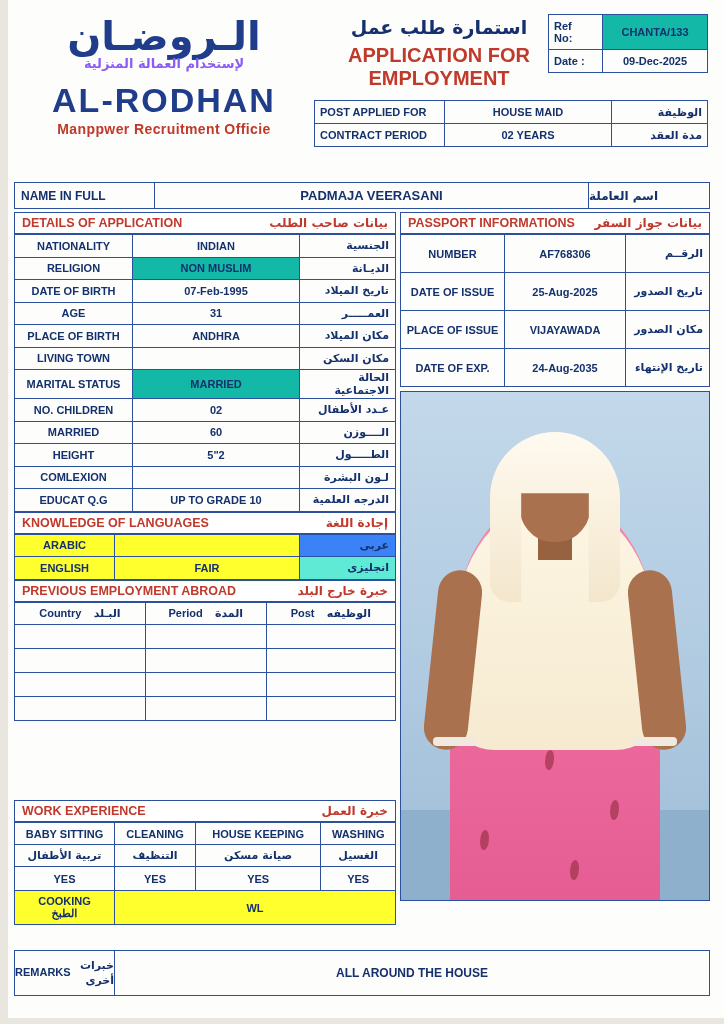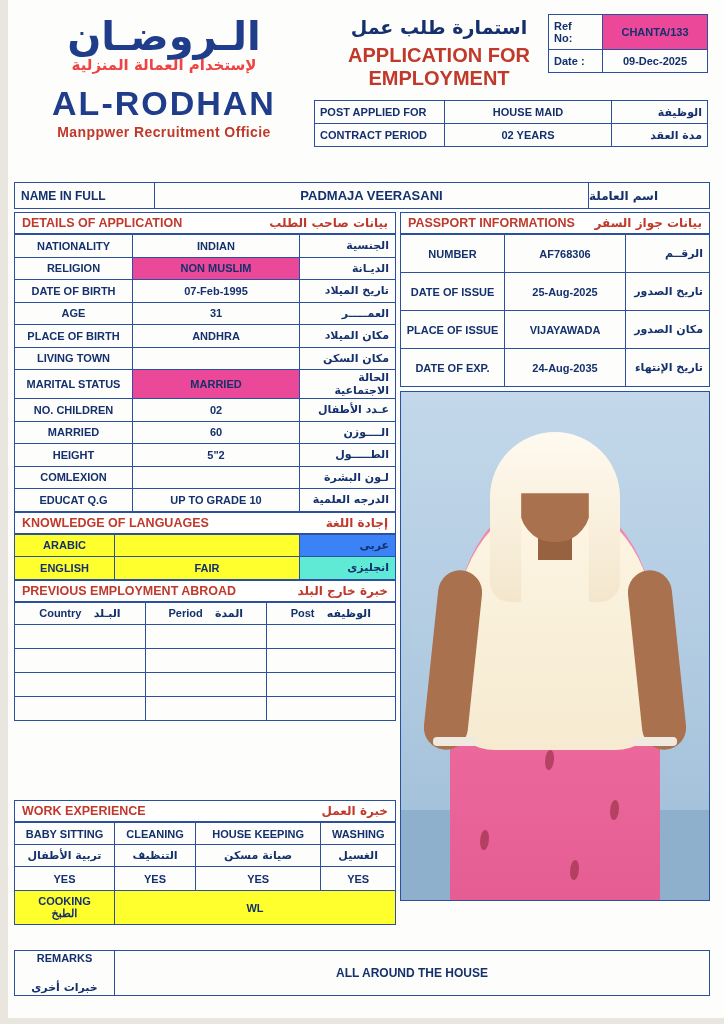--- a/index.html
+++ b/index.html
@@ -36,23 +36,23 @@
     font-family: "DejaVu Sans", sans-serif;
     font-size: 40px;
     font-weight: bold;
     color: #1f3d8a;
     letter-spacing: 1px;
     line-height: 1.1;
     direction: rtl;
   }
   .arabic-logo-sub {
     font-family: "DejaVu Sans", sans-serif;
-    font-size: 15px;
-    font-weight: bold;
-    color: #ef4444;
+    font-size: 13px;
+    font-weight: bold;
+    color: #8b5cf6;
     direction: rtl;
     margin-top: -2px;
   }
   .brand {
     font-size: 34px;
     font-weight: bold;
     color: #1f3d8a;
     letter-spacing: 2px;
     margin-top: 10px;
   }
@@ -94,21 +94,21 @@
     font-size: 11px;
   }
   .ref-table td {
     border: 1.3px solid #2c4f9e;
     padding: 5px 16px;
     text-align: center;
     font-weight: bold;
     color: #14306d;
   }
   .ref-table td.lbl { width: 54px; text-align: left; padding-left: 5px; }
-  .hl { background: #ec4899; }
+  .hl { background: #14b8a6; }
 
   
   .post-table {
     position: absolute;
     left: 300px; top: 92px;
     width: 394px;
     border-collapse: collapse;
     font-size: 11px;
   }
   .post-table td {
@@ -284,21 +284,21 @@
   .cook-v { background:#ffff2e; }
 
   .remarks {
     position: absolute; left: 14px; top: 950px; width: 696px; height: 46px;
     border: 1.3px solid #2c4f9e;
     display: flex; align-items: stretch;
     font-size: 11px; font-weight: bold; color: #14306d;
   }
   .remarks .k {
     width: 100px; border-right: 1.3px solid #2c4f9e;
-    display:flex; flex-direction:column; align-items:center; justify-content:space-between; line-height:1.4;
+    display:flex; flex-direction:row; align-items:center; justify-content:space-between; line-height:1.4;
   }
   .remarks .k .ar { font-family: "DejaVu Sans", sans-serif; direction: rtl; }
   .remarks .v { flex:1; display:flex; align-items:center; justify-content:center; font-size:12px; }
 
   .page-edge-l { position:absolute; left:0; top:0; width:8px; height:1024px; background:#e9e6e0; }
   .page-edge-b { position:absolute; left:0; bottom:0; width:724px; height:6px; background:#e9e6e0; }
 </style>
 </head>
 <body>
 

